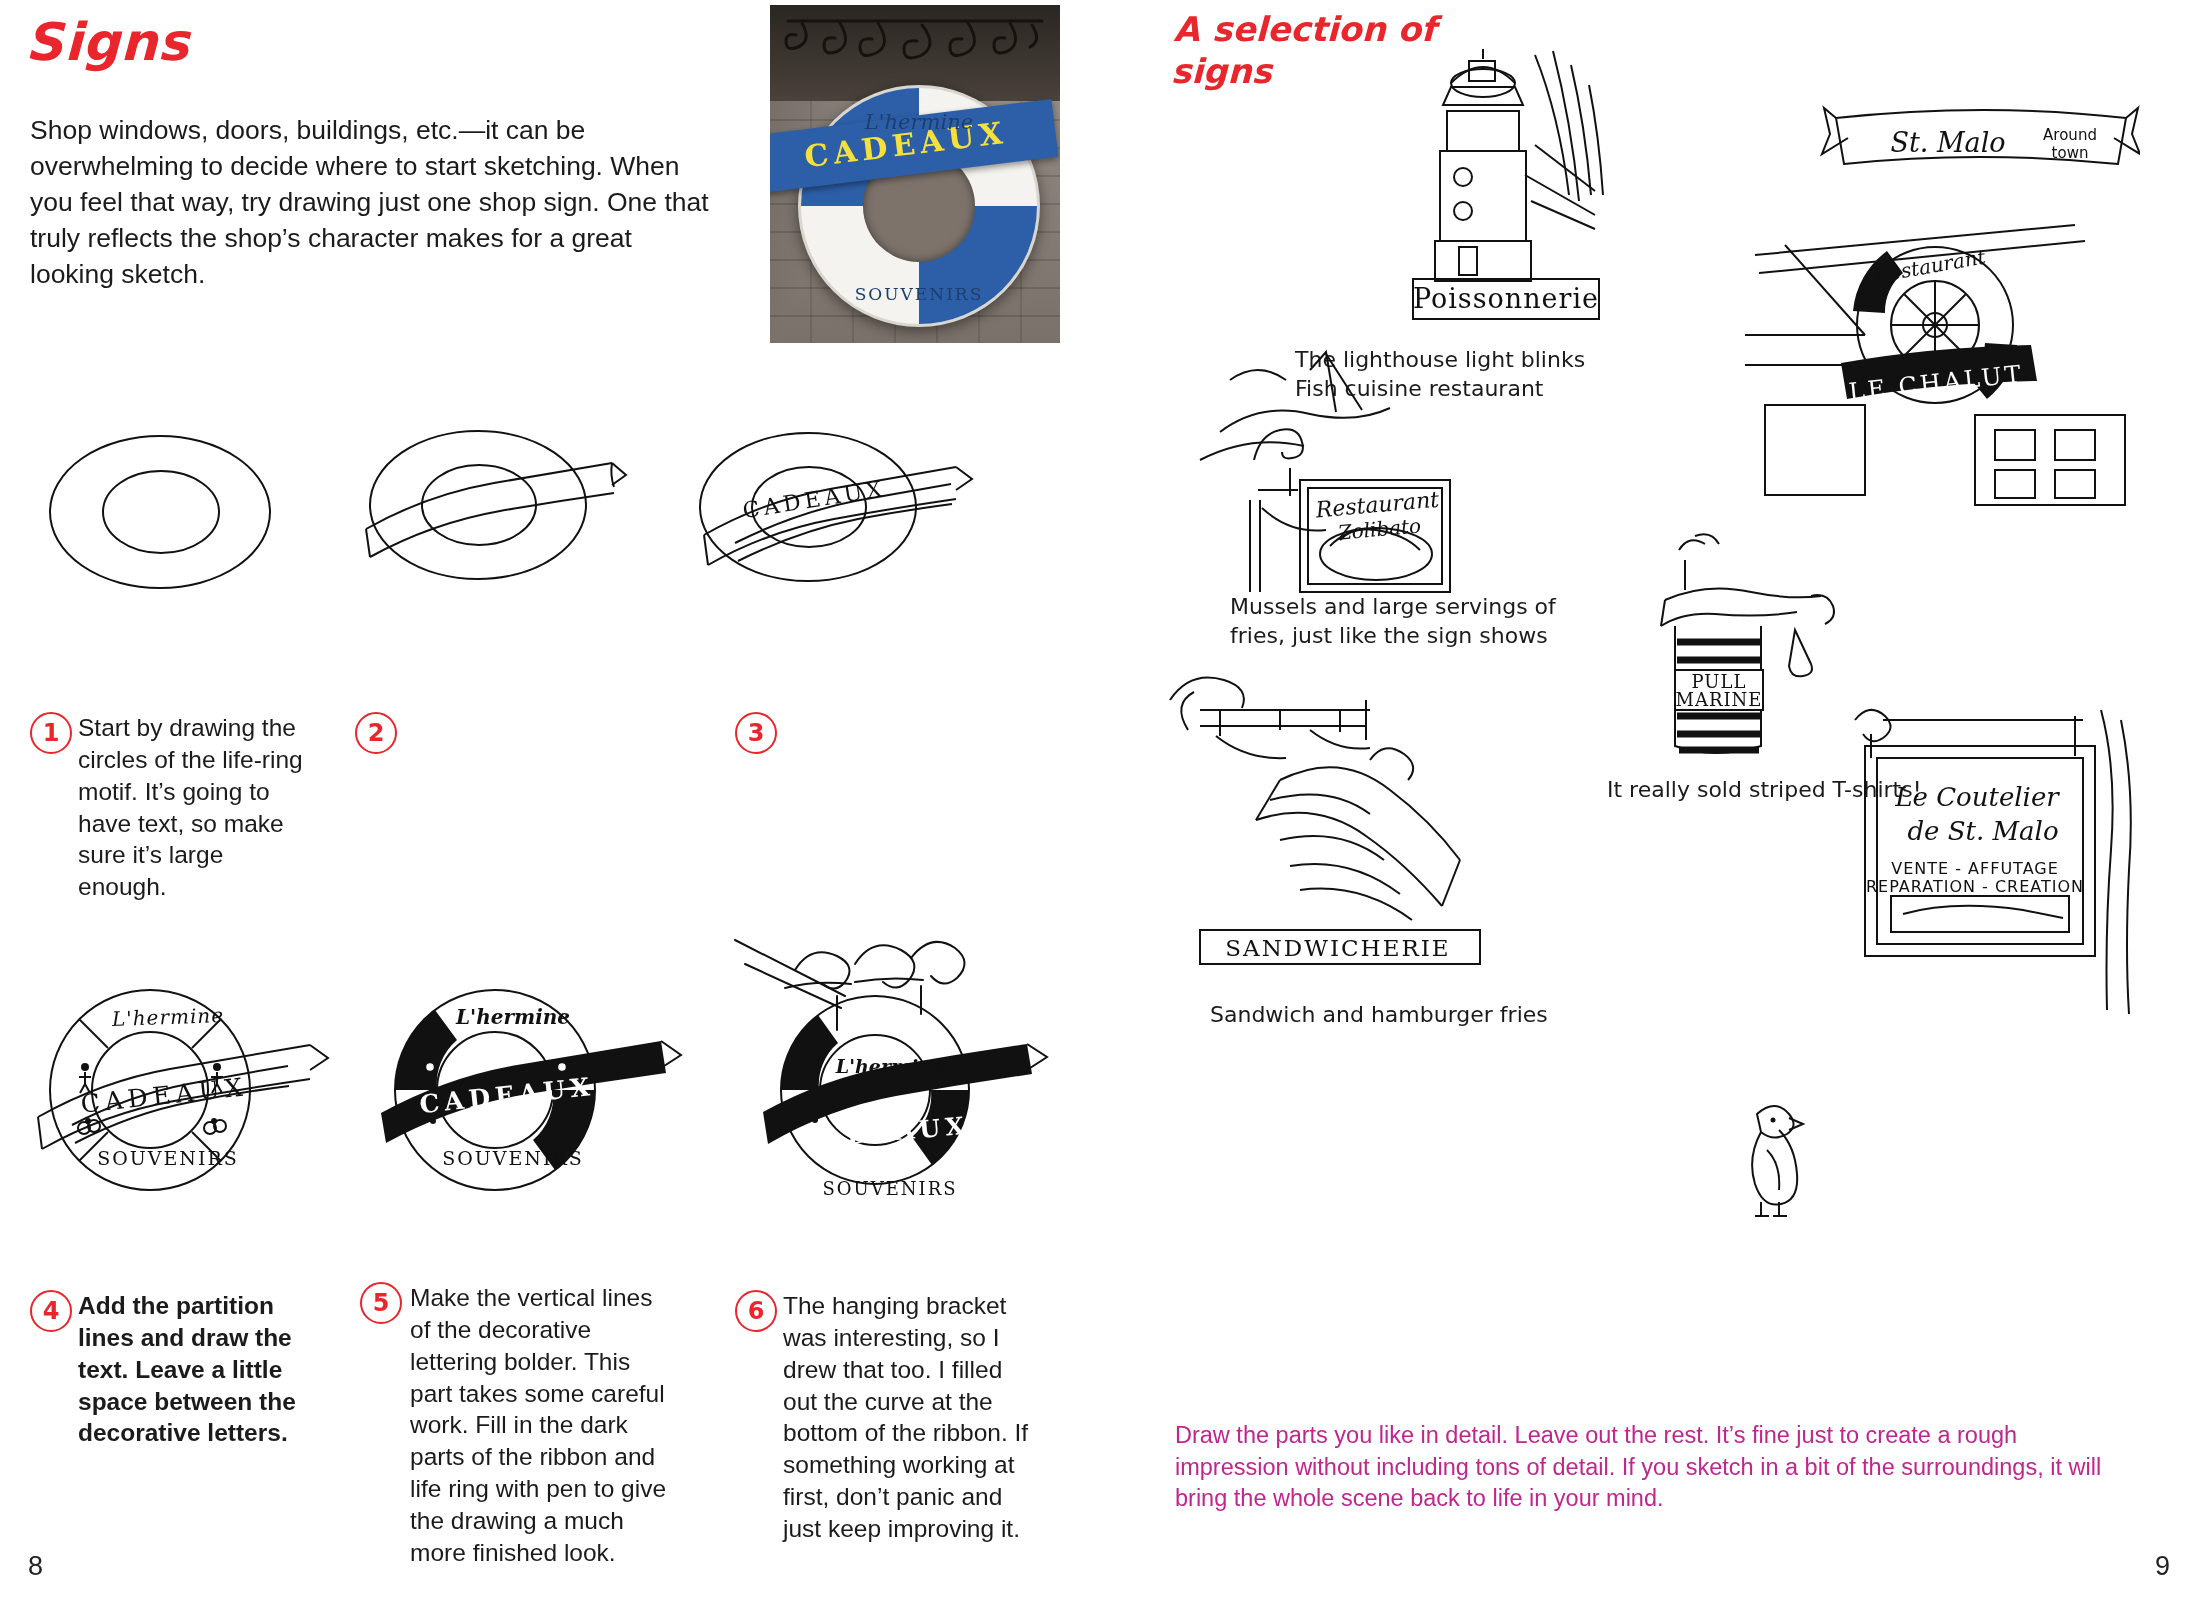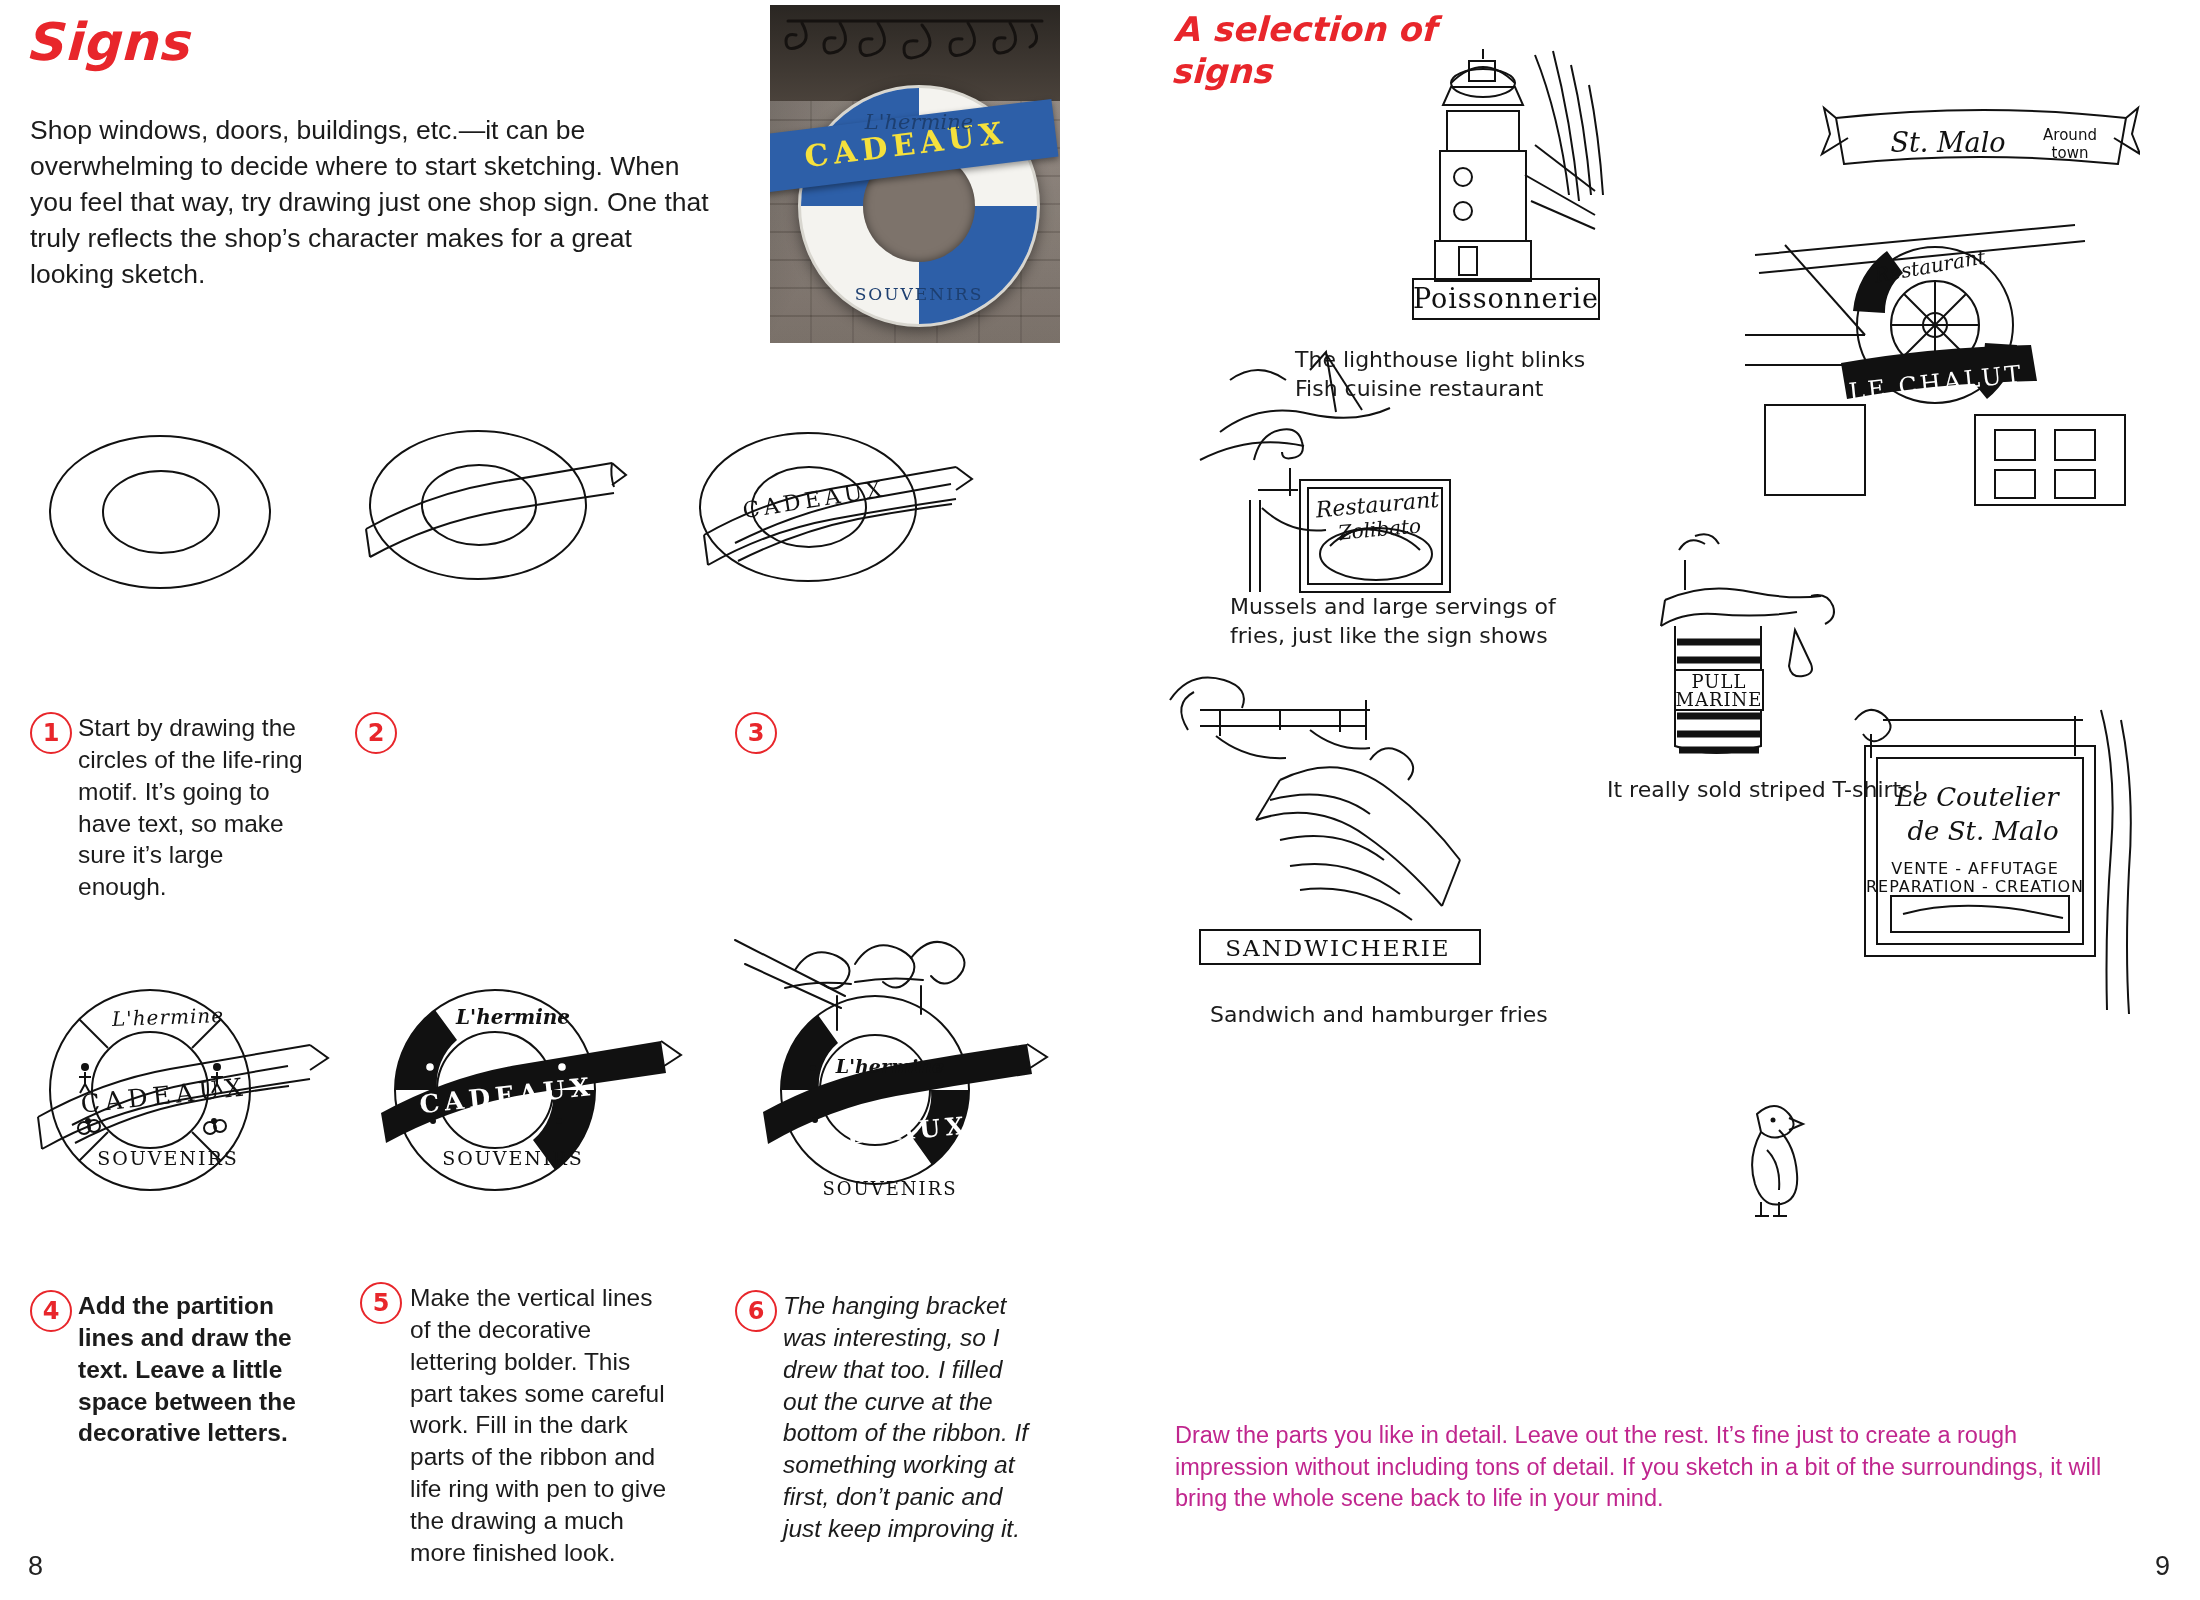--- a/index.html
+++ b/index.html
@@ -399,21 +399,21 @@
       <div style="position:absolute; left:82px; top:248px; width:166px; text-align:center; font-family:'DejaVu Serif',serif; font-size:18px; letter-spacing:2px;">SOUVENIRS</div>
     </div>
 
     <div class="num" style="left:30px; top:1290px;">4</div>
     <div class="step-cap" style="left:78px; top:1290px; width:232px;font-weight:bold;">Add the partition lines and draw the text. Leave a little space between the decorative letters.</div>
 
     <div class="num" style="left:360px; top:1282px;">5</div>
     <div class="step-cap" style="left:410px; top:1282px; width:260px;">Make the vertical lines of the decorative lettering bolder. This part takes some careful work. Fill in the dark parts of the ribbon and life ring with pen to give the drawing a much more finished look.</div>
 
     <div class="num" style="left:735px; top:1290px;">6</div>
-    <div class="step-cap" style="left:783px; top:1290px; width:260px;font-style:italic;">The hanging bracket was interesting, so I drew that too. I filled out the curve at the bottom of the ribbon. If something working at first, don’t panic and just keep improving it.</div>
+    <div class="step-cap" style="left:783px; top:1290px; width:260px;">The hanging bracket was interesting, so I drew that too. I filled out the curve at the bottom of the ribbon. If something working at first, don’t panic and just keep improving it.</div>
 
     <div class="pagenum" style="left:28px;">8</div>
   </div>
 
   <div class="page-right">
 
     <h2 class="rtitle">A selection of signs</h2>
 
     <div style="position:absolute; left:250px; top:25px;">
       <svg width="290" height="330" viewBox="0 0 290 330">

